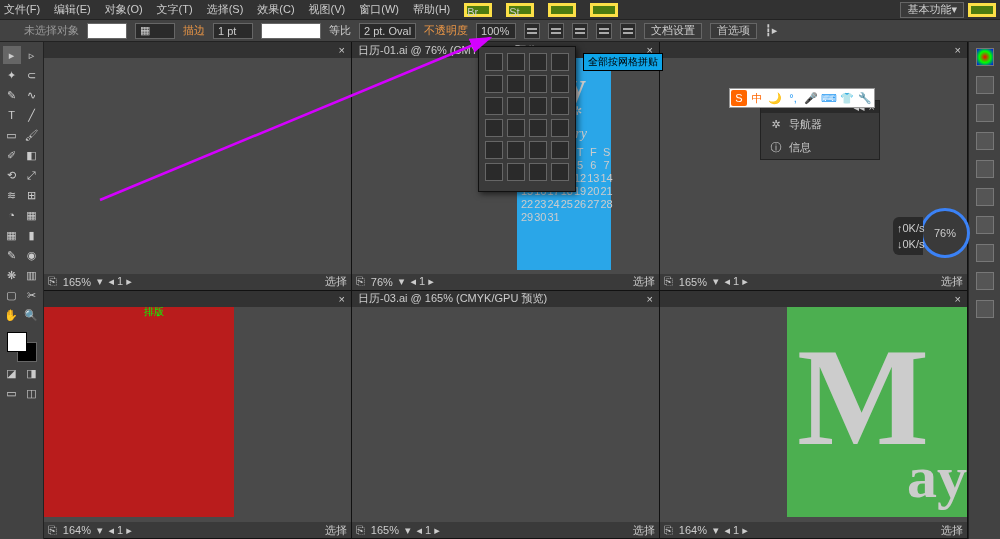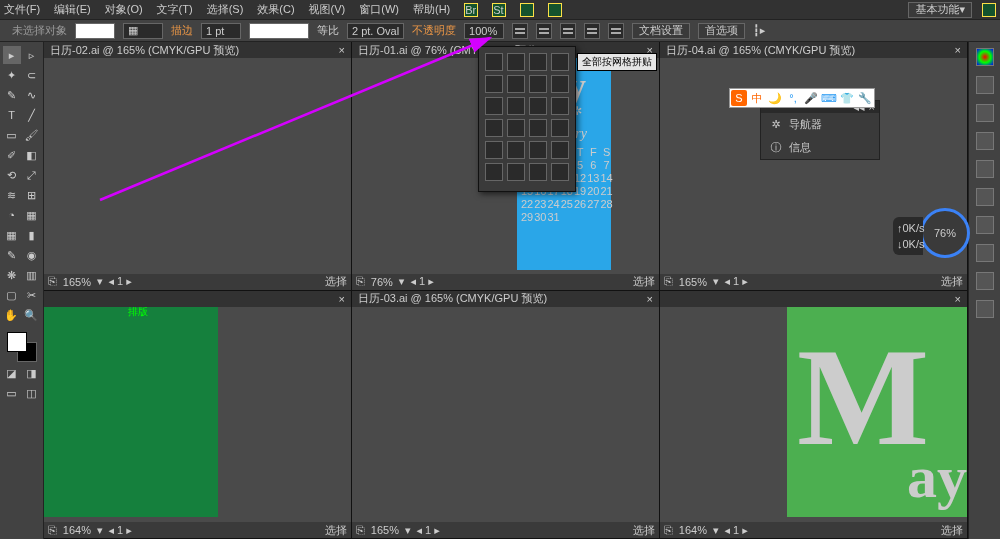--- a/index.html
+++ b/index.html
@@ -1,31 +1,31 @@
 <!DOCTYPE html>
 <html><head>
 <meta charset="utf-8">
 <style>
 *{margin:0;padding:0;box-sizing:border-box;font-family:"Microsoft YaHei",sans-serif;font-size:11px;color:#ccc}
 body{background:#323232;width:1000px;height:539px;overflow:hidden;position:relative}
 .menubar{height:20px;background:#323232;display:flex;align-items:center;padding:0 4px;gap:14px;border-bottom:1px solid #222}
 .menubar span{cursor:pointer}
-.menubar .mb-right{margin-left:auto;display:flex;gap:10px;align-items:center}
-.mb-icon{width:14px;height:14px;background:#14532d;display:inline-block;border:1px solid #fde047}
-.optbar{height:22px;background:#424242;display:flex;align-items:center;padding:0 12px;gap:8px;border-bottom:1px solid #222}
+.menubar .mb-right{margin-left:auto;display:flex;gap:4px;align-items:center}
+.mb-icon{width:28px;height:14px;background:#4d7c0f;display:inline-block;border:3px solid #fde047}
+.optbar{height:22px;background:#424242;display:flex;align-items:center;padding:0 24px;gap:8px;border-bottom:1px solid #222}
 .optbar .lbl{color:#999}
 .optbar .orange{color:#e89546}
 .inp{background:#2a2a2a;border:1px solid #666;padding:1px 4px;min-width:40px;height:16px;display:inline-flex;align-items:center}
 .btnsm{background:#3a3a3a;border:1px solid #666;padding:1px 6px;height:16px;display:inline-flex;align-items:center;cursor:pointer}
 .align-ico{width:16px;height:16px;background:#2a2a2a;border:1px solid #666;display:inline-block;cursor:pointer;position:relative}
 .align-ico::before,.align-ico::after{content:"";position:absolute;background:#aaa}
 .align-ico::before{left:2px;right:2px;top:4px;height:2px}
 .align-ico::after{left:2px;right:2px;bottom:4px;height:2px}
 .dropdown{position:absolute;left:478px;top:46px;background:#3a3a3a;border:1px solid #111;box-shadow:2px 2px 6px rgba(0,0,0,.6);z-index:50;padding:6px}
-.dropdown .tooltip{position:absolute;top:6px;left:100%;margin-left:2px;background:#e5e5e5;color:#000;border:1px solid #000;padding:1px 4px;white-space:nowrap;font-size:10px}
+.dropdown .tooltip{position:absolute;top:6px;left:100%;margin-left:8px;background:#0ea5e9;color:#000;border:1px solid #000;padding:1px 4px;white-space:nowrap;font-size:10px}
 .dd-row{display:flex;gap:4px;margin-bottom:4px}
 .dd-cell{width:18px;height:18px;background:#2a2a2a;border:1px solid #666;cursor:pointer;position:relative}
 .main{display:flex;height:497px}
 .tool-l{width:44px;background:#424242;border-right:1px solid #222;display:flex;flex-direction:column;align-items:center;padding-top:4px;gap:2px}
 .tool-l .row2{display:flex;gap:2px}
 .ticon{width:18px;height:18px;display:flex;align-items:center;justify-content:center;cursor:pointer;color:#ccc}
 .ticon.sel{background:#666}
 .swatch{margin-top:6px;position:relative;width:30px;height:30px}
 .swatch .fg{position:absolute;width:20px;height:20px;background:#fff;border:1px solid #000;left:0;top:0}
 .swatch .bg{position:absolute;width:20px;height:20px;background:#000;border:1px solid #666;right:0;bottom:0}
@@ -37,21 +37,21 @@
 .tab{height:16px;background:#323232;display:flex;align-items:center;padding:0 6px;gap:6px;font-size:10px;color:#aaa}
 .tab .x{margin-left:auto;cursor:pointer}
 .canvas{flex:1;position:relative;overflow:hidden}
 .status{height:16px;background:#3a3a3a;display:flex;align-items:center;padding:0 4px;gap:6px;font-size:10px}
 .status .sel{margin-left:auto}
 .cal-jan{position:absolute;right:48px;top:0;width:94px;height:212px;background:#2aa6e8;color:#fff;text-align:center;padding-top:10px}
 .cal-jan .big{font:bold 36px/1 Georgia;letter-spacing:-2px}
 .cal-jan .snow{font-size:12px}
 .cal-jan .month{font:italic 14px Georgia;margin:8px 0 4px}
 .cal-jan .grid{display:grid;grid-template-columns:repeat(7,1fr);font-size:6px;gap:1px;padding:0 4px}
-.ju{position:absolute;left:0;top:0;width:174px;height:210px;background:#15803d;color:#fff}
+.ju{position:absolute;left:0;top:0;width:190px;height:210px;background:#b91c1c;color:#fff}
 .ju .t1{font:bold 150px/1 Georgia;position:absolute;left:40px;top:20px}
 .ju .t2{font:bold 70px/1 Georgia;position:absolute;left:140px;top:130px}
 .ju .gm{position:absolute;top:-2px;right:70px;color:#0f0;font-size:10px}
 .may{position:absolute;right:0;top:0;width:180px;height:210px;background:#4caf50;color:#fff}
 .may .t1{font:bold 140px/1 Georgia;position:absolute;left:10px;top:20px}
 .may .t2{font:bold 60px/1 Georgia;position:absolute;left:120px;top:140px}
 .floatpanel{position:absolute;right:120px;top:100px;width:120px;background:#3a3a3a;border:1px solid #222;z-index:30}
 .floatpanel .hd{height:12px;background:#2a2a2a;display:flex;justify-content:flex-end;padding:0 4px;font-size:9px;gap:4px}
 .floatpanel .itm{display:flex;align-items:center;gap:6px;padding:4px 8px}
 .floatpanel .ico{width:14px;height:14px;display:flex;align-items:center;justify-content:center}
@@ -220,21 +220,20 @@
     <div class="row2">
         <div class="ticon">▭</div>
         <div class="ticon">◫</div>
       </div>
   </div>
 
   <div class="docs">
     <div class="docrow">
       <div class="doc">
         <div class="tab">
-            <span>日历-02.ai @ 165% (CMYK/GPU 预览)</span>
             <span class="x">×</span>
           </div>
         <div class="canvas"></div>
         <div class="status">
             <span>⎘</span>
             <span>165%</span>
             <span>▾</span>
             <span>◂ 1 ▸</span>
             <span class="sel">选择</span>
           </div>
@@ -294,21 +293,20 @@
         <div class="status">
             <span>⎘</span>
             <span>76%</span>
             <span>▾</span>
             <span>◂ 1 ▸</span>
             <span class="sel">选择</span>
           </div>
       </div>
       <div class="doc">
         <div class="tab">
-            <span>日历-04.ai @ 165% (CMYK/GPU 预览)</span>
             <span class="x">×</span>
           </div>
         <div class="canvas"></div>
         <div class="status">
             <span>⎘</span>
             <span>165%</span>
             <span>▾</span>
             <span>◂ 1 ▸</span>
             <span class="sel">选择</span>
           </div>

